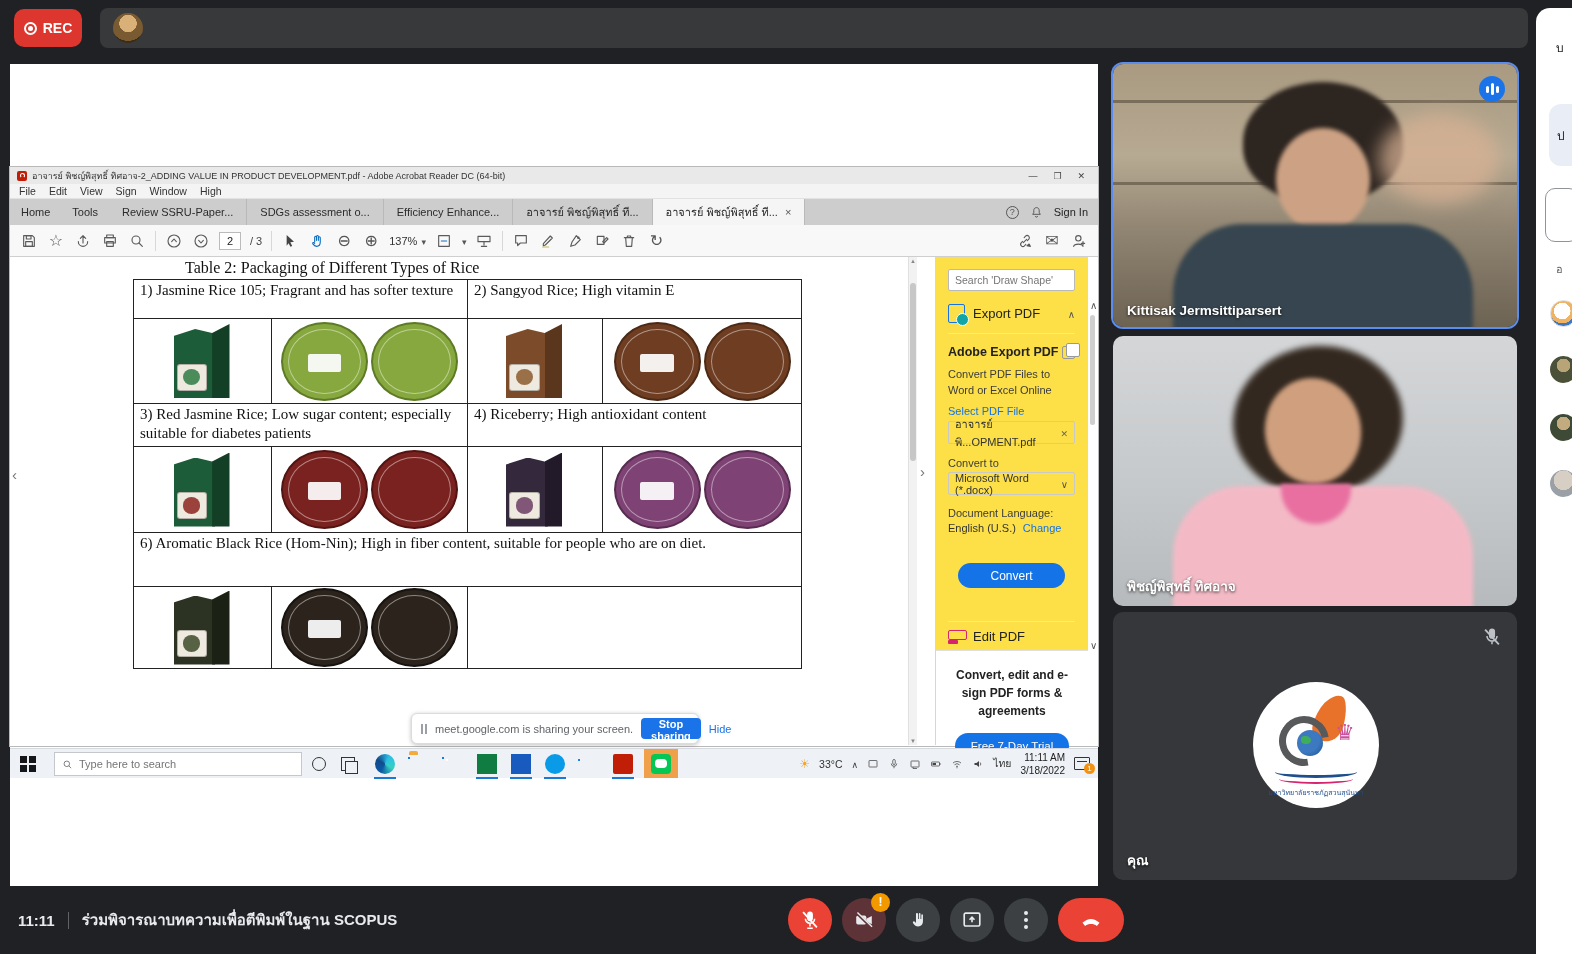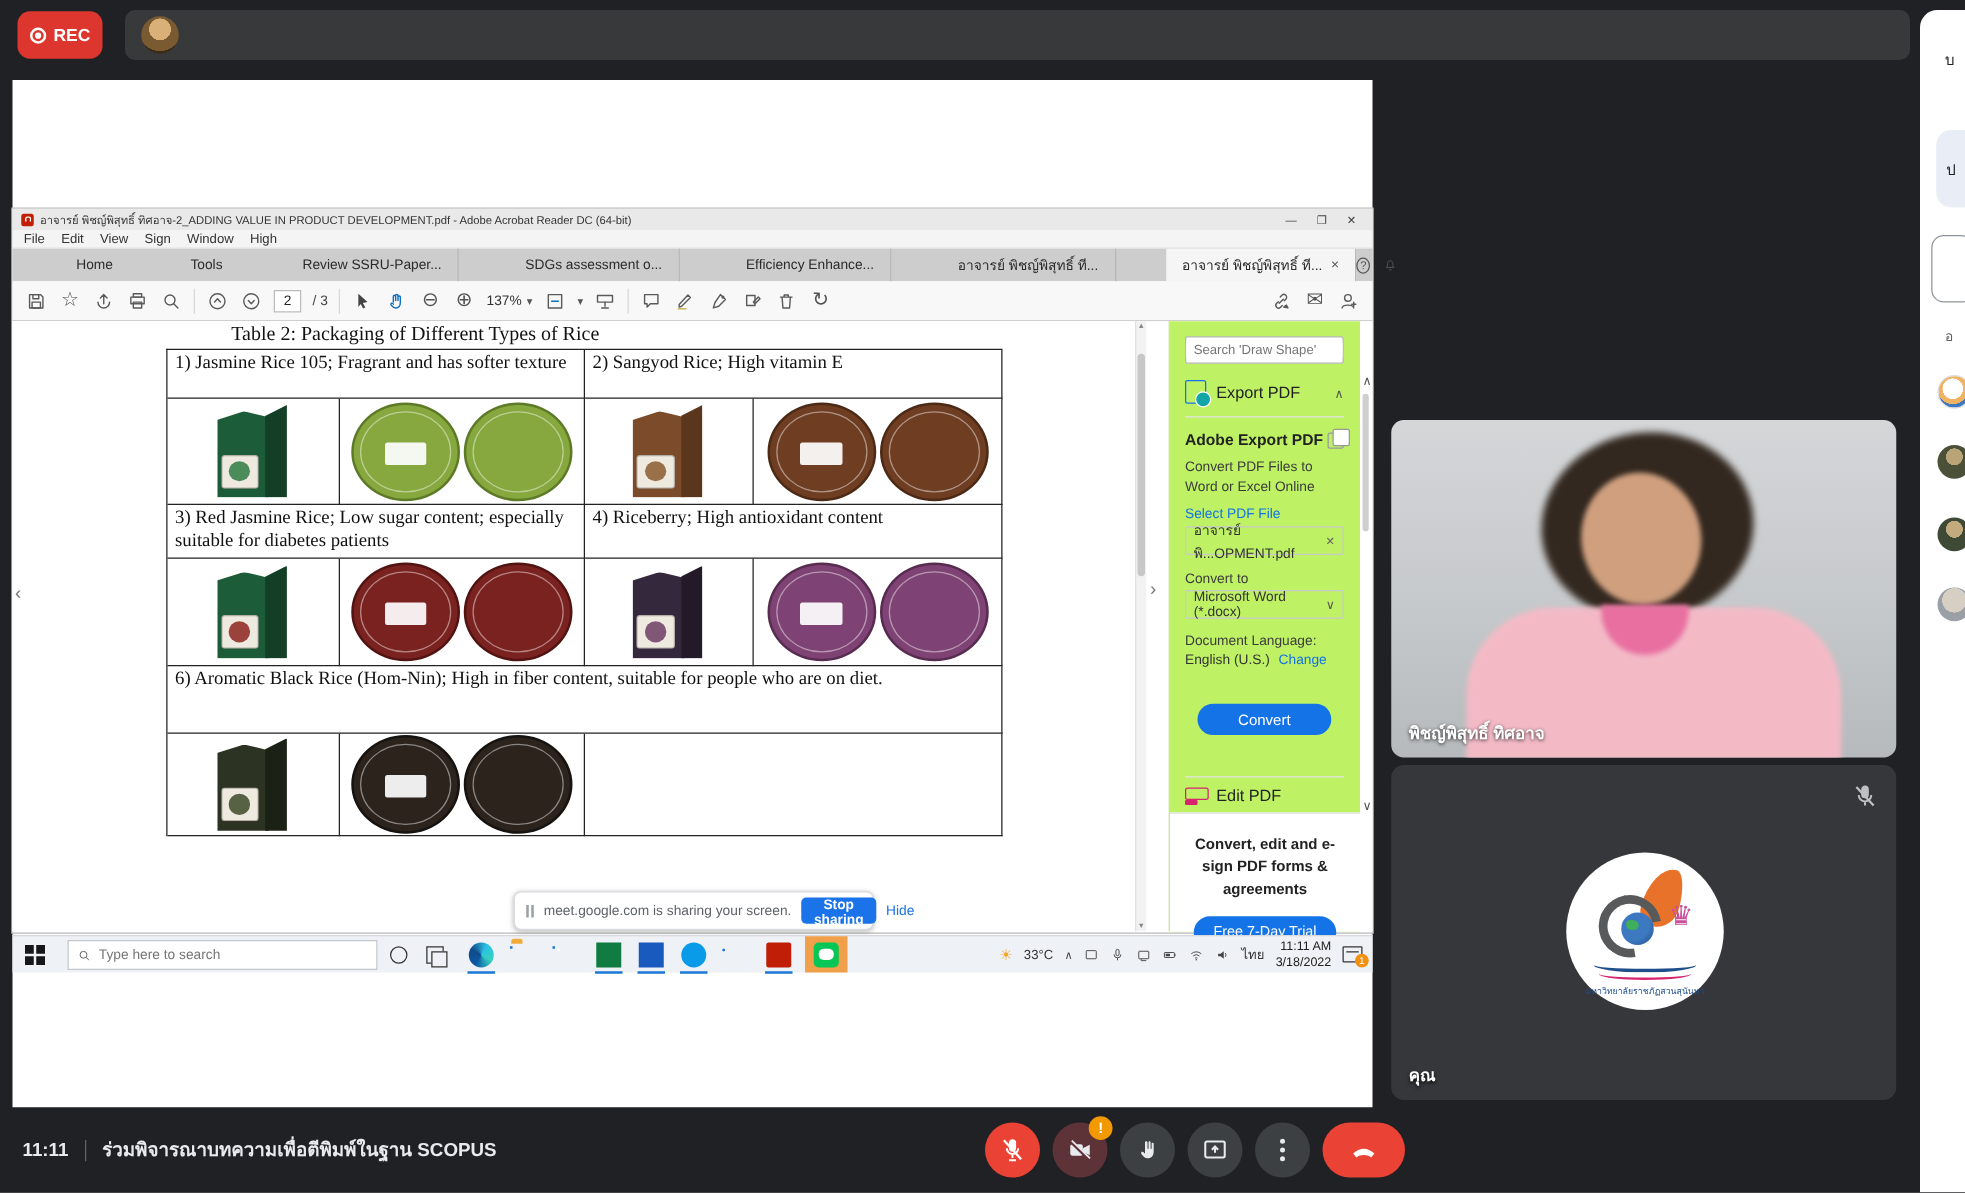--- a/index.html
+++ b/index.html
@@ -29,21 +29,21 @@
              box-shadow:0 0 0 1px #b9b9b9; font-size:11px; color:#333; }
   .a-title { height:17px; background:#e9e9e9; display:flex; align-items:center; gap:5px; padding:0 7px;
              font-size:9px; color:#333; }
   .pdf-file-ico { width:10px; height:10px; background:#c11e07; border-radius:2px; position:relative; flex:0 0 auto; }
   .pdf-file-ico::after { content:""; position:absolute; inset:2.5px; border:1px solid #fff; border-radius:50%; border-bottom-color:transparent; }
   .win-btns { margin-left:auto; display:flex; gap:16px; padding-right:6px; color:#444; font-size:9px; }
   .win-min::after { content:"—"; } .win-max::after { content:"❐"; } .win-close::after { content:"✕"; }
   .a-menu { height:15px; background:#f4f4f4; display:flex; align-items:center; gap:13px; padding-left:9px;
             font-size:10.5px; color:#333; border-bottom:1px solid #e2e2e2;}
   .a-tabs { height:26px; background:#cdcdcd; display:flex; align-items:stretch; font-size:11px; color:#2b2b2b; }
-  .tab { display:flex; align-items:center; padding:0 13px; border-right:1px solid #b9b9b9; gap:7px; white-space:nowrap;margin-left:40px; }
+  .tab { display:flex; align-items:center; padding:0 13px; border-right:1px solid #b9b9b9; gap:7px; white-space:nowrap; }
   .tab.plain { border-right:none; padding:0 11px; }
   .tab.active { background:#f5f5f5; }
   .tab-close::after { content:"×"; color:#555; font-size:11px; }
   .a-tabs-right { margin-left:auto; display:flex; align-items:center; gap:11px; padding-right:10px; }
   .help-ico { width:13px; height:13px; border:1.3px solid #555; border-radius:50%; font-size:9px;
               display:flex; align-items:center; justify-content:center; color:#555; }
   .help-ico::after { content:"?"; }
   .signin { font-size:11px; color:#222; }
   .a-toolbar { height:32px; background:#f8f8f8; border-bottom:1px solid #cfcfcf; display:flex;
                align-items:center; gap:9px; padding:0 10px; }
@@ -105,21 +105,21 @@
                 border-left:1px solid #e0e0e0; }
   .doc-scroll .up { position:absolute; top:1px; left:0; right:0; text-align:center; font-size:6px; color:#888; }
   .doc-scroll .up::after { content:"▲"; }
   .doc-scroll .dn { position:absolute; bottom:1px; left:0; right:0; text-align:center; font-size:6px; color:#888; }
   .doc-scroll .dn::after { content:"▼"; }
   .doc-thumb { position:absolute; left:1px; top:26px; width:6px; height:178px; background:#c7c7c7; border-radius:3px; }
   .right-collapse { position:absolute; left:910px; top:206px; color:#777; font-size:15px; }
   .right-collapse::after { content:"›"; }
 
   
-  .panel { position:absolute; left:925px; top:0; width:153px; height:488px; background:#bef264;
+  .panel { position:absolute; left:925px; top:0; width:153px; height:488px; background:#fde047;
            border-left:1px solid #d6d6d6; font-size:11px; color:#333; }
   .p-abs { position:absolute; left:12px; right:13px; }
   .p-search { top:12px; height:22px; border:1px solid #b9b9b9; border-radius:2px; background:#fff;
               display:flex; align-items:center; }
   .p-search input { border:none; outline:none; width:100%; font-size:10.5px; padding:0 6px;
               font-family:"Liberation Sans",sans-serif; color:#333; }
   .p-export-row { top:47px; display:flex; align-items:center; gap:8px; font-size:13px; color:#222; }
   .chev-up::after { content:"∧"; color:#555; font-size:10px; }
   .chev-dn::after { content:"∨"; color:#555; font-size:10px; }
   .exp-ico { width:17px; height:19px; border:1.6px solid #1473e6; border-radius:2px; position:relative; flex:0 0 auto;}
@@ -687,20 +687,34 @@
           <div>11:11 AM</div>
           <div>3/18/2022</div>
         </span>
         <span class="notif">
           <span class="notif-badge">1</span>
         </span>
       </div>
     </div>
   </div>
 
+  <div class="tile tile1">
+    <span class="shelf-line" style="top:36px"></span>
+    <span class="shelf-line" style="top:118px"></span>
+    <div class="fig1-hair"></div>
+    <div class="fig1-face"></div>
+    <div class="fig1-body"></div>
+    <div class="fig1-hand"></div>
+    <span class="audio-ind">
+        <i></i>
+        <i></i>
+        <i></i>
+      </span>
+    <span class="tile-name">Kittisak Jermsittiparsert</span>
+  </div>
 
   <div class="tile tile2">
     <div class="fig2-hair"></div>
     <div class="fig2-face"></div>
     <div class="fig2-body"></div>
     <div class="fig2-collar"></div>
     <span class="tile-name">พิชญ์พิสุทธิ์ ทิศอาจ</span>
   </div>
 
   <div class="tile tile3">

